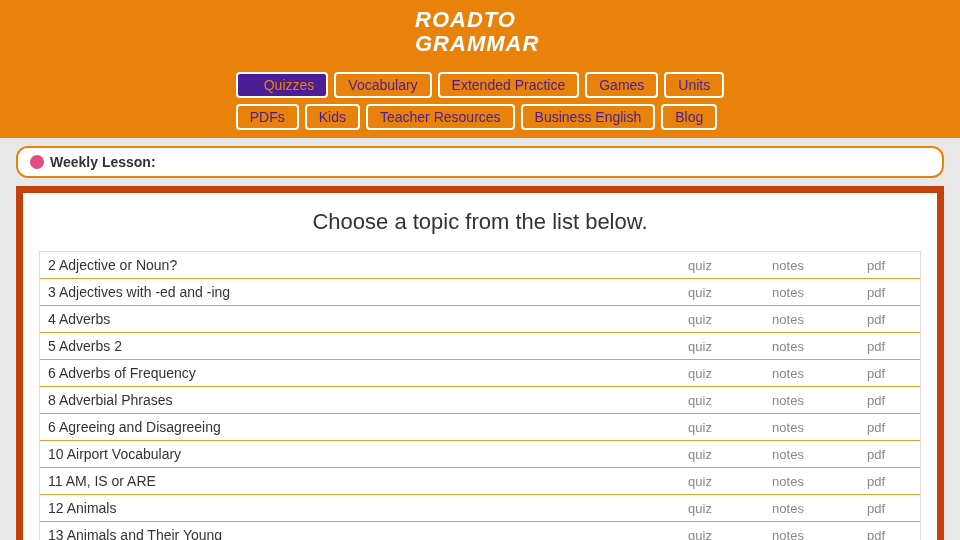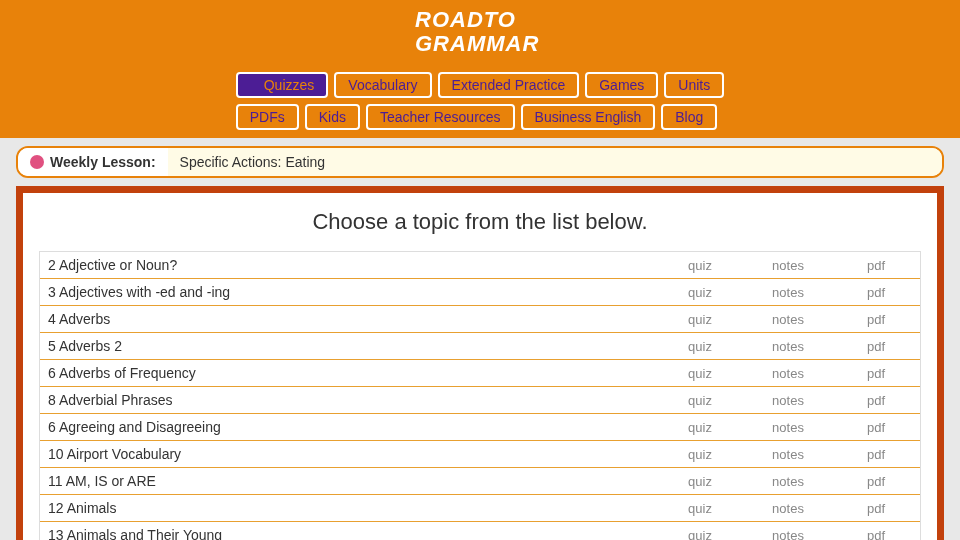--- a/index.html
+++ b/index.html
@@ -198,21 +198,20 @@
         <button class="nav-btn">Blog</button>
       </div>
   </div>
 </div>
 
 <div id="weekly-lesson">
   <div id="weekly-label">
     <span id="weekly-dot"></span>
     <span>Weekly Lesson:</span>
   </div>
-  <div id="weekly-text">Specific Actions: Eating</div>
 </div>
 
 <div id="main">
   <div id="topic-title">Choose a topic from the list below.</div>
   <div id="topic-table-container">
     <table>
       <tbody id="topic-tbody">
 
           <tr>
             <td class="topic-name">2 Adjective or Noun?</td>

